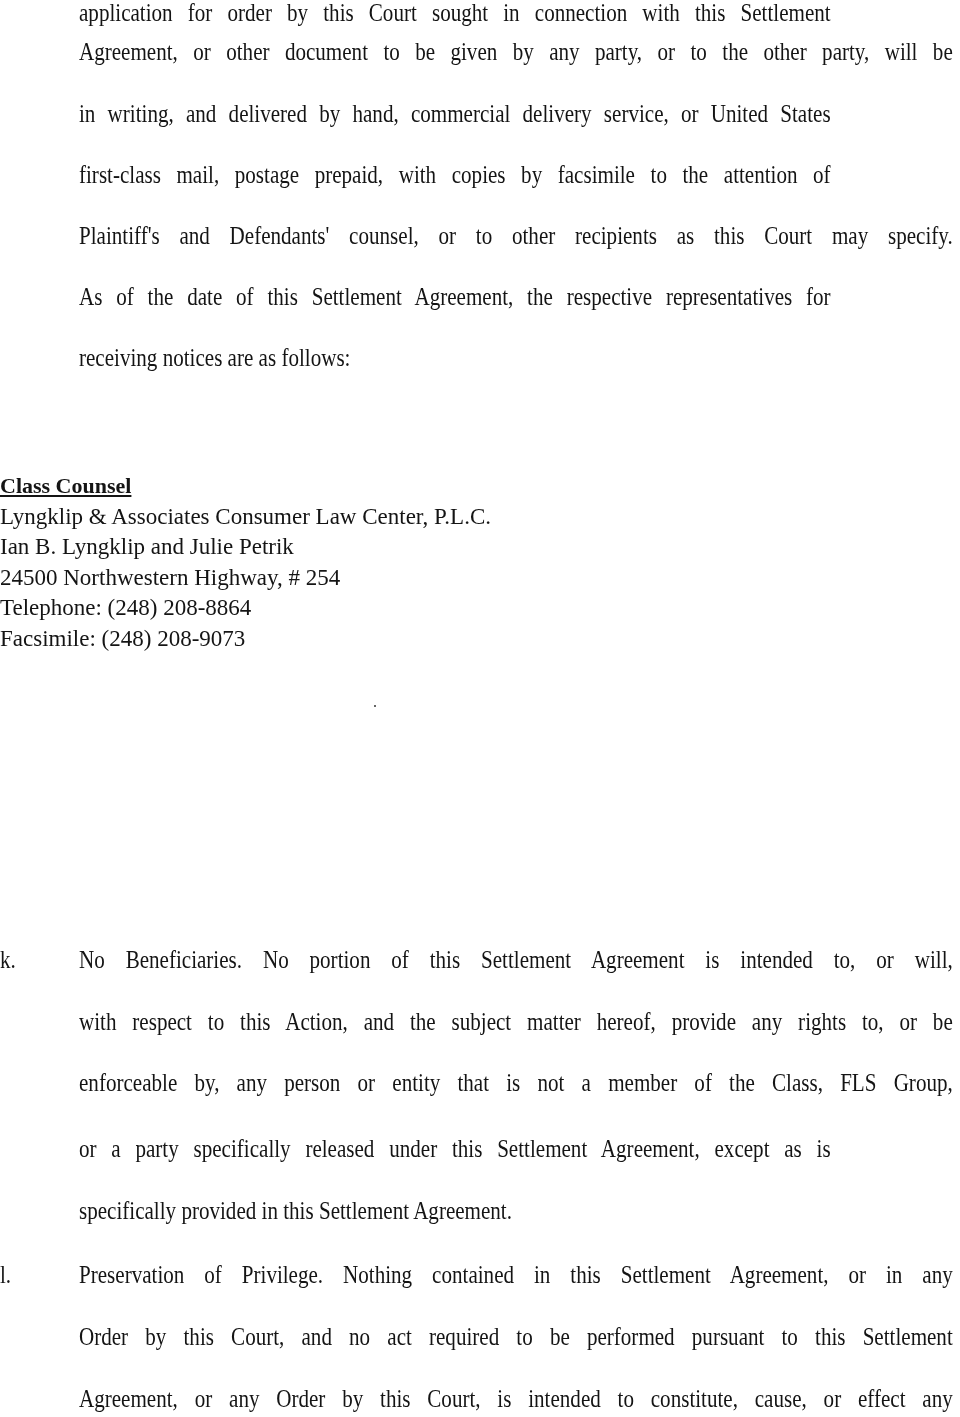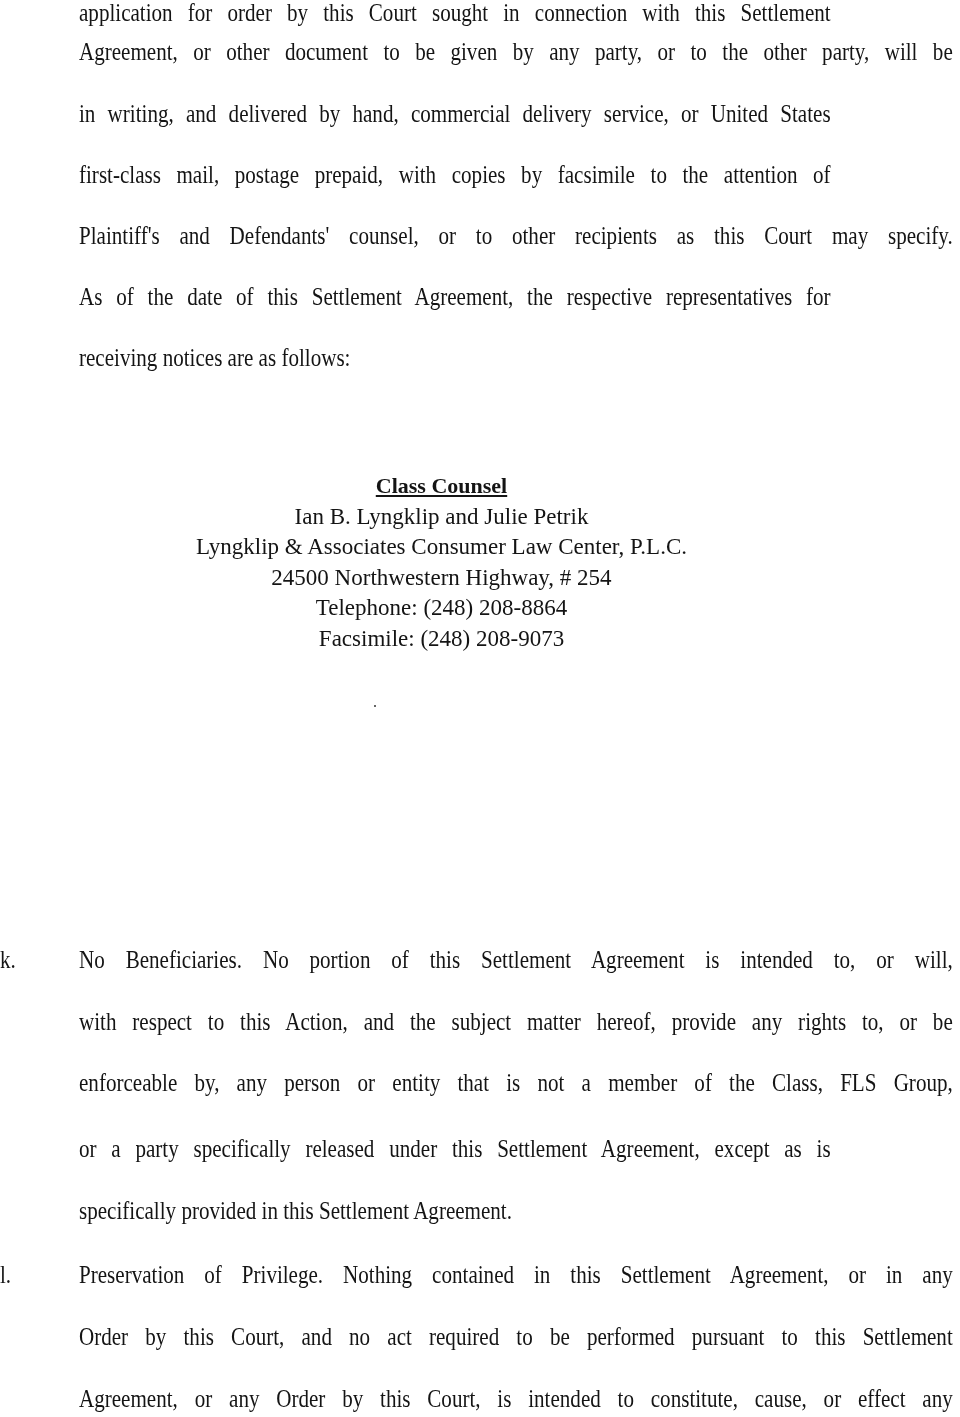--- a/index.html
+++ b/index.html
@@ -45,21 +45,20 @@
       left: 0px;
       font-size: 24.5px;
       line-height: 30px;
       transform: scaleX(0.86);
       transform-origin: left center;
     }
     .block {
       position: absolute;
       left: 0;
       width: 883px;
-      text-align: center;
       font-size: 23px;
       line-height: 30.5px;
     }
     .block .hdr {
       font-weight: bold;
       text-decoration: underline;
       text-underline-offset: 2px;
       font-size: 22px;
     }
     .block div {
@@ -83,22 +82,22 @@
   <div class="line" style="top:-2px;">application for order by this Court sought in connection with this Settlement</div>
   <div class="line wide" style="top:37px;">Agreement, or other document to be given by any party, or to the other party, will be</div>
   <div class="line" style="top:99px;">in writing, and delivered by hand, commercial delivery service, or United States</div>
   <div class="line" style="top:160px;">first-class mail, postage prepaid, with copies by facsimile to the attention of</div>
   <div class="line wide" style="top:221px;">Plaintiff's and Defendants' counsel, or to other recipients as this Court may specify.</div>
   <div class="line" style="top:282px;">As of the date of this Settlement Agreement, the respective representatives for</div>
   <div class="line last" style="top:343px;">receiving notices are as follows:</div>
 
   <div class="block" style="top:471px;">
     <div class="hdr">Class Counsel</div>
+    <div>Lyngklip &amp; Associates Consumer Law Center, P.L.C.</div>
     <div>Ian B. Lyngklip and Julie Petrik</div>
-    <div>Lyngklip &amp; Associates Consumer Law Center, P.L.C.</div>
     <div>24500 Northwestern Highway, # 254</div>
     <div>Telephone:  (248) 208-8864</div>
     <div>Facsimile:  (248) 208-9073</div>
   </div>
 
   <div class="dot"></div>
 
 
   <div class="marker" style="top:945px;">k.</div>
   <div class="line wide" style="top:945px;">No Beneficiaries.  No portion of this Settlement Agreement is intended to, or will,</div>

